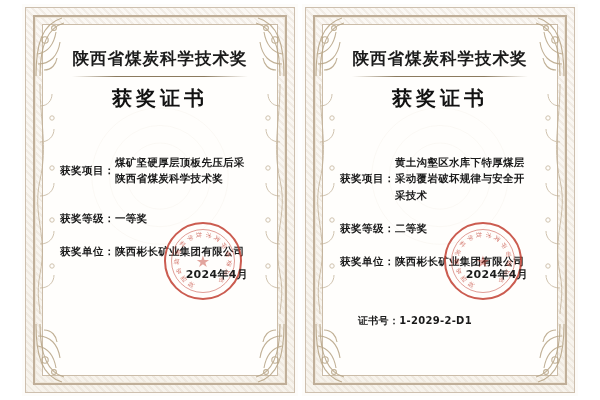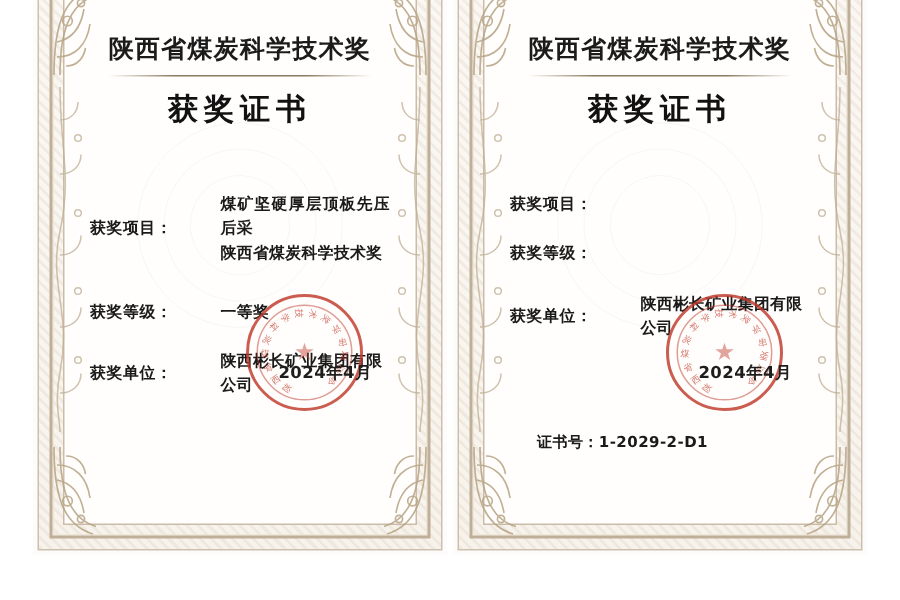--- a/index.html
+++ b/index.html
@@ -9,21 +9,21 @@
   }
   body {
     width: 600px;
     height: 400px;
     font-family: "Liberation Sans", sans-serif;
     overflow: hidden;
   }
   .stage {
     position: relative;
     width: 600px;
-    height: 348px;
+    height: 400px;
     background: #ffffff;
     display: flex;
     justify-content: center;
     align-items: center;
     gap: 4px;
   }
   .cert {
     position: relative;
     width: 276px;
     height: 392px;
@@ -125,21 +125,20 @@
   .field-label {
     flex: 0 0 auto;
     font-weight: bold;
     white-space: nowrap;
     letter-spacing: 0.5px;
   }
   .field-value {
     flex: 1 1 auto;
     font-weight: bold;
     letter-spacing: 0.3px;
-    margin-left: 32px;
   }
   .field-row.project .field-value {
     text-align: justify;
   }
   .spacer-sm { height: 10px; }
   .spacer-md { height: 16px; }
 
   .seal {
     position: absolute;
     right: 34px;
@@ -443,24 +442,30 @@
     </svg>
 
     <div class="content">
       <div class="org-title">陕西省煤炭科学技术奖</div>
       <div class="title-rule"></div>
       <div class="main-title">获奖证书</div>
 
       <div class="fields">
         <div class="field-row project">
           <span class="field-label">获奖项目：</span>
+          <span class="field-value">
+            <span>黄土沟壑区水库下特厚煤层</span><br>
+            <span>采动覆岩破坏规律与安全开</span><br>
+            <span>采技术</span>
+          </span>
         </div>
         <div class="spacer-sm"></div>
         <div class="field-row">
           <span class="field-label">获奖等级：</span>
+          <span class="field-value">二等奖</span>
         </div>
         <div class="spacer-sm"></div>
         <div class="field-row">
           <span class="field-label">获奖单位：</span>
           <span class="field-value">陕西彬长矿业集团有限公司</span>
         </div>
       </div>
 
       <div class="seal">
         <div class="seal-ring"></div>

